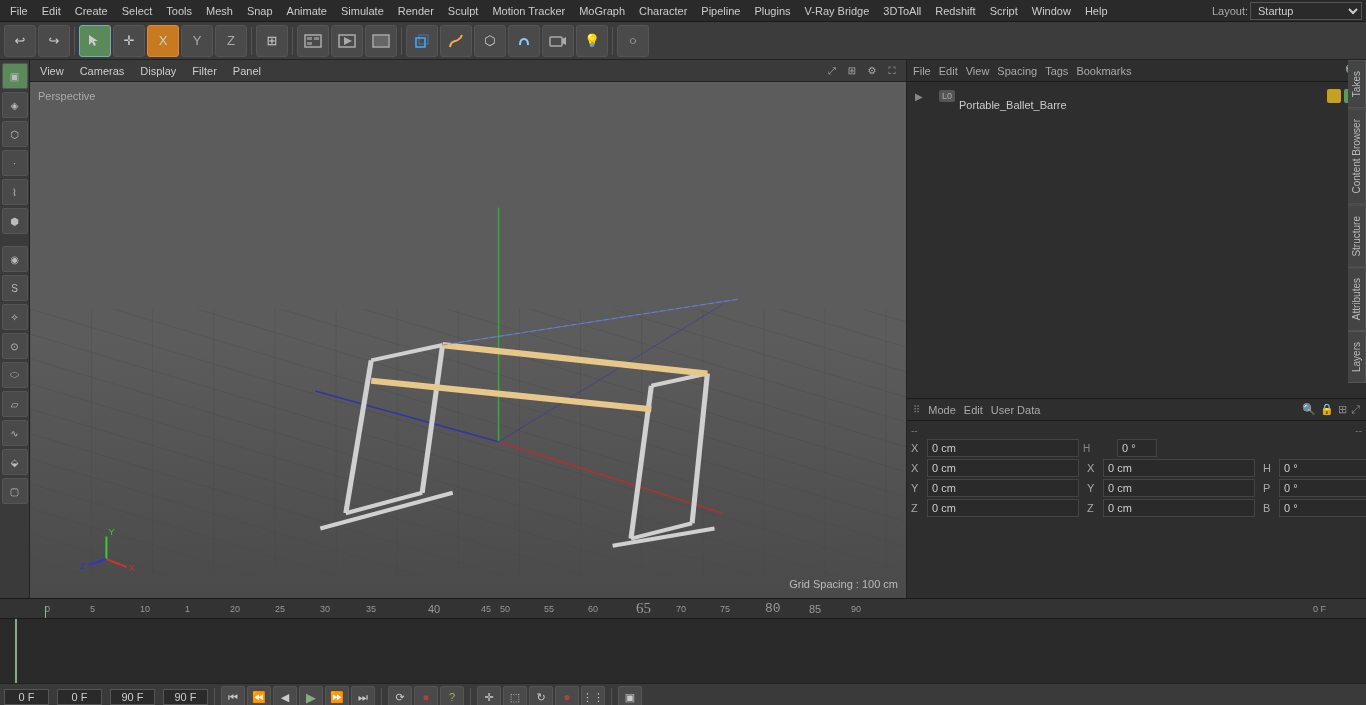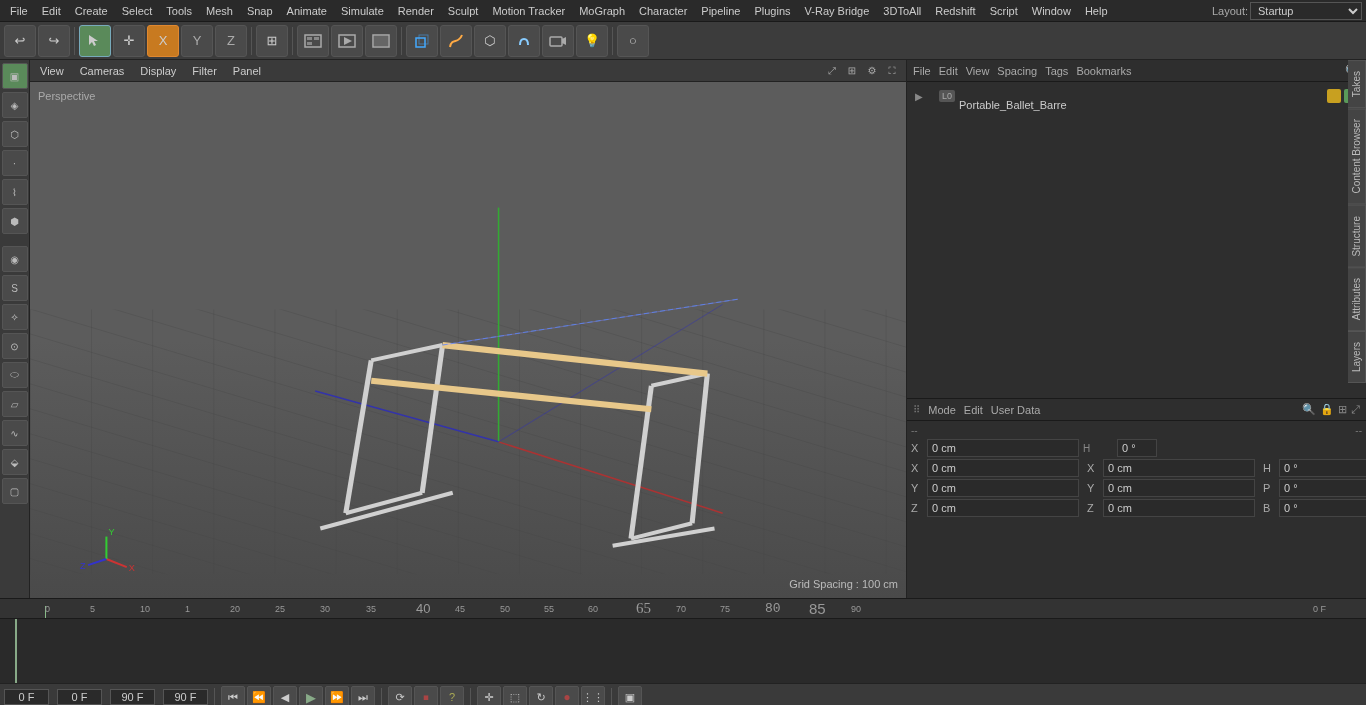--- a/index.html
+++ b/index.html
@@ -377,30 +377,30 @@
       <div style="position:absolute; left:0; width:1px; height:12px; background:#88bb88; bottom:0;"></div>
     </div>
     <span style="position:absolute; left:45px; font-size:9px; color:#999;">0</span>
     <span style="position:absolute; left:90px; font-size:9px; color:#999;">5</span>
     <span style="position:absolute; left:140px; font-size:9px; color:#999;">10</span>
     <span style="position:absolute; left:185px; font-size:9px; color:#999;">1</span>
     <span style="position:absolute; left:230px; font-size:9px; color:#999;">20</span>
     <span style="position:absolute; left:275px; font-size:9px; color:#999;">25</span>
     <span style="position:absolute; left:320px; font-size:9px; color:#999;">30</span>
     <span style="position:absolute; left:366px; font-size:9px; color:#999;">35</span>
-    <span style="position:absolute; left:416px; font-size:13px; color:#999;">40</span>
-    <span style="position:absolute; left:455px; font-size:9px; color:#999;">45</span>
+    <span style="position:absolute; left:428px; font-size:11px; color:#999;">40</span>
+    <span style="position:absolute; left:481px; font-size:9px; color:#999;">45</span>
     <span style="position:absolute; left:500px; font-size:9px; color:#999;">50</span>
     <span style="position:absolute; left:544px; font-size:9px; color:#999;text-align:right;">55</span>
     <span style="position:absolute; left:588px; font-size:9px; color:#999;">60</span>
     <span style="position:absolute; left:636px; font-size:15px; color:#999;font-family:Liberation Serif, serif;">65</span>
     <span style="position:absolute; left:676px; font-size:9px; color:#999;">70</span>
     <span style="position:absolute; left:720px; font-size:9px; color:#999;">75</span>
     <span style="position:absolute; left:765px; font-size:13px; color:#999;font-family:Liberation Mono, monospace;">80</span>
-    <span style="position:absolute; left:809px; font-size:15px; color:#999;">85</span>
+    <span style="position:absolute; left:809px; font-size:11px; color:#999;">85</span>
     <span style="position:absolute; left:851px; font-size:9px; color:#999;">90</span>
     <span style="position:absolute; right:40px; font-size:9px; color:#999;">0 F</span>
   </div>
   <div id="timeline-track">
     <div id="playhead"></div>
   </div>
 </div>
 
 <div id="playback-bar">
   <input class="frame-input" value="0 F" style="">

